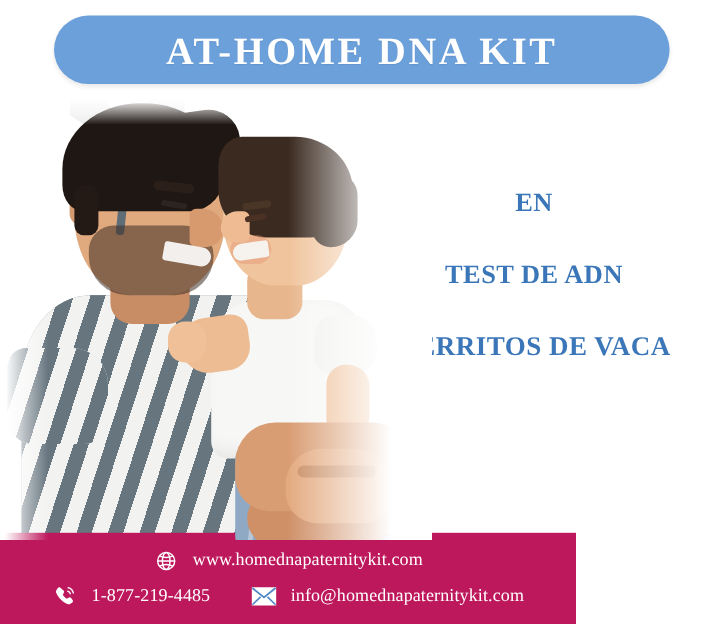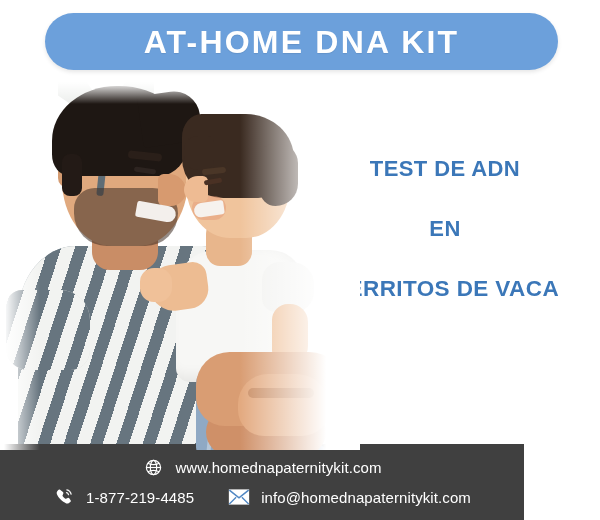--- a/index.html
+++ b/index.html
@@ -12,20 +12,21 @@
     background: #ffffff;
     font-family: "Liberation Sans", sans-serif;
     overflow: hidden;
   }
   .poster {
     position: relative;
     width: 600px;
     height: 520px;
     background: #ffffff;
     overflow: hidden;
+    font-family: Liberation Serif, serif;
   }
 
   
   .header-banner {
     position: absolute;
     left: 45px;
     top: 13px;
     width: 513px;
     height: 57px;
     background: #6ca0db;
@@ -511,23 +512,23 @@
   }
   .headline-line.l1 { margin-bottom: 38px; }
   .headline-line.l2 { margin-bottom: 38px; }
   .headline-line.l3 { font-size: 22.5px; }
 
   
   .footer {
     position: absolute;
     left: 0;
     bottom: 0;
-    width: 524px;
+    width: 480px;
     height: 76px;
-    background: #404040;
+    background: #be185d;
     color: #ffffff;
   }
   .footer-row {
     position: absolute;
     display: flex;
     align-items: center;
     white-space: nowrap;
   }
   .footer-row.row1 {
     left: 0; right: 0;
@@ -614,22 +615,22 @@
       <div class="man-arm"></div>
       <div class="man-hand"></div>
 
       <div class="photo-fade-t"></div>
       <div class="photo-fade-l"></div>
       <div class="photo-fade-r"></div>
     </div>
   </div>
 
   <div class="headline">
+    <div class="headline-line l2">EN</div>
     <div class="headline-line l1">TEST DE ADN</div>
-    <div class="headline-line l2">EN</div>
     <div class="headline-line l3">CERRITOS DE VACA</div>
   </div>
 
   <div class="footer">
 
     <div class="footer-row row1">
       <div class="contact-item">
         <span class="ico">
           <svg width="19" height="19" viewBox="0 0 24 24" fill="none" stroke="#ffffff" stroke-width="1.5">
             <circle cx="12" cy="12" r="9"></circle>

